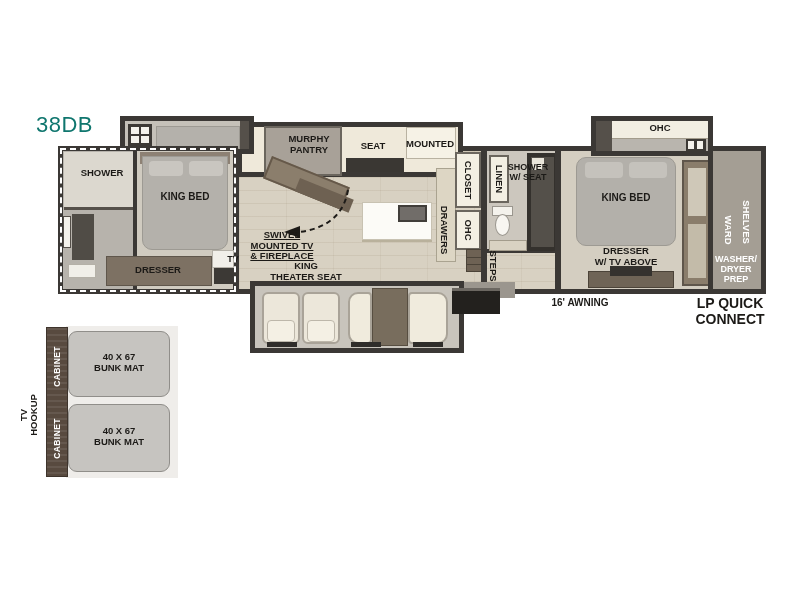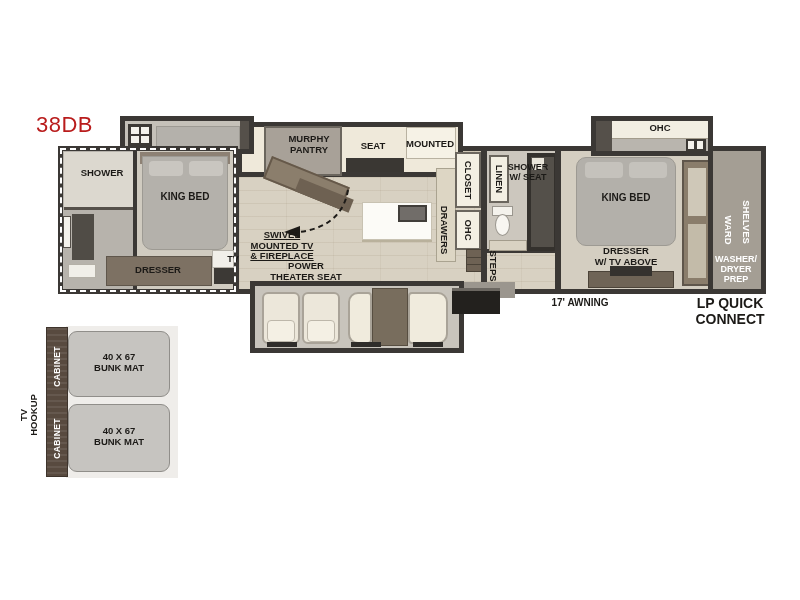--- a/index.html
+++ b/index.html
@@ -10,21 +10,21 @@
   .lbl.white{color:#ffffff;}
   .vlbl{position:absolute;display:flex;align-items:center;justify-content:center;z-index:22;}
   .vlbl span{font-weight:700;font-size:9.5px;color:#1c1a17;white-space:pre-line;text-align:center;line-height:1.05;}
   .vlbl.down span{transform:rotate(90deg);}
   .vlbl.up span{transform:rotate(-90deg);}
   .vlbl.white span{color:#ffffff;}
   .wall{position:absolute;background:#3b3835;z-index:8;}
   .wood{background-color:#d8d1c2;
         background-image:repeating-linear-gradient(180deg, rgba(120,100,70,.10) 0 1px, transparent 1px 13px),
                          repeating-linear-gradient(90deg, rgba(120,100,70,.07) 0 1px, transparent 1px 47px);}
-  .title{position:absolute;font-size:22px;font-weight:500;letter-spacing:.5px;color:#b91c1c;}
+  .title{position:absolute;font-size:22px;font-weight:500;letter-spacing:.5px;color:#0f766e;}
 </style>
 </head>
 <body>
 
 <div class="title" style="left:36px;top:112px;">38DB</div>
 
 <div class="abs wood" style="left:234px;top:146px;width:532px;height:148px;border:5px solid #3b3835;z-index:1;"></div>
 
 <div class="abs" style="left:237px;top:122px;width:226px;height:55px;border:5px solid #3b3835;background:#efe9da;z-index:3;"></div>
 
@@ -162,21 +162,21 @@
 &amp; FIREPLACE</div>
 <div class="vlbl down" style="left:455px;top:154px;width:26px;height:52px;">
     <span>CLOSET</span>
   </div>
 <div class="vlbl down" style="left:434px;top:194px;width:20px;height:72px;">
     <span>DRAWERS</span>
   </div>
 <div class="vlbl down" style="left:455px;top:209px;width:26px;height:42px;">
     <span>OHC</span>
   </div>
-<div class="lbl" style="left:254px;top:261px;width:104px;">POWER
+<div class="lbl" style="left:254px;top:261px;width:104px;">KING
 THEATER SEAT</div>
 
 <div class="vlbl down" style="left:489px;top:157px;width:20px;height:44px;">
     <span>LINEN</span>
   </div>
 <div class="lbl" style="left:498px;top:162px;width:60px;font-size:9px;">SHOWER
 W/ SEAT</div>
 <div class="vlbl down" style="left:485px;top:246px;width:16px;height:40px;">
     <span>STEPS</span>
   </div>
@@ -188,21 +188,21 @@
 <div class="vlbl down white" style="left:736px;top:182px;width:20px;height:80px;">
     <span>SHELVES</span>
   </div>
 <div class="vlbl down white" style="left:718px;top:198px;width:20px;height:64px;">
     <span>WARD</span>
   </div>
 <div class="lbl white" style="left:708px;top:254px;width:56px;font-size:9px;">WASHER/
 DRYER
 PREP</div>
 
-<div class="lbl" style="left:538px;top:297px;width:84px;font-size:10px;">17' AWNING</div>
+<div class="lbl" style="left:538px;top:297px;width:84px;font-size:10px;">16' AWNING</div>
 <div class="lbl" style="left:692px;top:296px;width:76px;font-size:14px;">LP QUICK
 CONNECT</div>
 
 <div class="abs" style="left:66px;top:326px;width:112px;height:152px;background:#efedea;z-index:2;"></div>
 <div class="abs" style="left:46px;top:327px;width:22px;height:150px;background:#584a3f;background-image:repeating-linear-gradient(180deg, rgba(255,255,255,.08) 0 2px, transparent 2px 6px);border:1px solid #3e342c;z-index:3;"></div>
 <div class="abs" style="left:68px;top:331px;width:102px;height:66px;background:#c6c4c0;border:1.5px solid #908e8a;border-radius:9px;z-index:4;"></div>
 <div class="abs" style="left:68px;top:404px;width:102px;height:68px;background:#c6c4c0;border:1.5px solid #908e8a;border-radius:9px;z-index:4;"></div>
 
 <div class="vlbl up" style="left:12px;top:382px;width:34px;height:66px;">
     <span>TV

